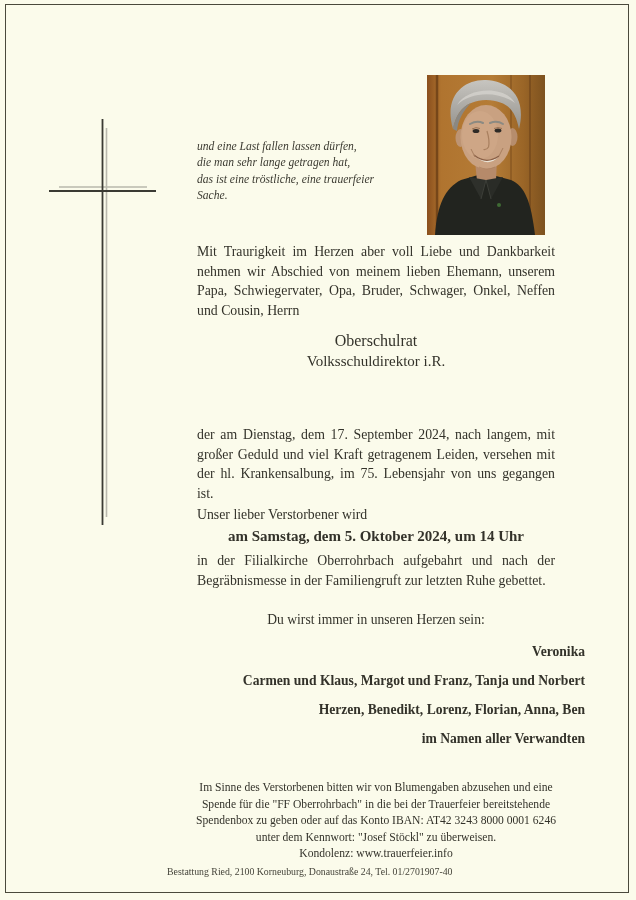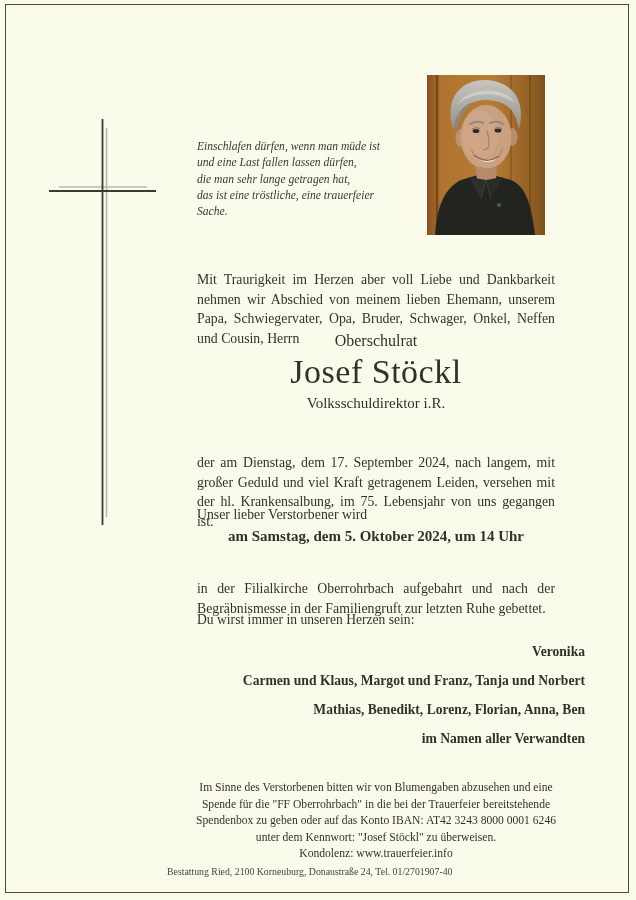--- a/index.html
+++ b/index.html
@@ -24,35 +24,34 @@
     font-size:11.6px;line-height:16.3px;
     color:#3b3a31;
   }
   .portrait{
     left:427px;top:75px;width:118px;height:160px;
   }
   .para{
     left:197px;width:358px;
     font-size:13.8px;line-height:19.6px;
     text-align:justify;
-    margin-top:28px;
   }
   .intro{top:242px;}
   .death{top:425px;}
   .title-block{left:197px;top:331px;width:358px;text-align:center;}
   .honorific{font-size:16px;line-height:19px;}
   .deceased-name{font-size:34px;line-height:40px;margin-top:2px;letter-spacing:0.5px;}
   .deceased-subtitle{font-size:15px;line-height:18px;margin-top:2px;}
   .funeral-lead{left:197px;top:507px;width:358px;font-size:13.8px;}
   .funeral-datetime{
     left:197px;top:528px;width:358px;
     font-size:15px;font-weight:bold;text-align:center;
   }
   .funeral-details{top:551px;}
-  .farewell-heading{left:197px;top:612px;width:358px;font-size:13.6px;text-align:left;}
+  .farewell-heading{left:197px;top:612px;width:358px;font-size:13.6px;text-align:center;}
   .mourner{
     left:167px;width:418px;text-align:right;
     font-size:13.6px;font-weight:bold;
   }
   .donation{
     left:167px;top:780px;width:418px;text-align:center;
     font-size:11.6px;line-height:16.6px;
   }
   .condolence{
     left:167px;top:847px;width:418px;text-align:center;
@@ -73,21 +72,20 @@
 
     <line x1="66.5" y1="20" x2="66.5" y2="409" stroke="#b9b8ad" stroke-width="1.6"></line>
     <line x1="19" y1="79" x2="107" y2="79" stroke="#b9b8ad" stroke-width="1.6"></line>
 
     <line x1="62.5" y1="11" x2="62.5" y2="417" stroke="#3a3a33" stroke-width="1.8"></line>
     <line x1="9" y1="83" x2="116" y2="83" stroke="#3a3a33" stroke-width="1.8"></line>
   </svg>
 </div>
 
 <div class="abs epigraph">
-  <div>Einschlafen dürfen, wenn man müde ist</div>
   <div>und eine Last fallen lassen dürfen,</div>
   <div>die man sehr lange getragen hat,</div>
   <div>das ist eine tröstliche, eine trauerfeier Sache.</div>
 </div>
 
 <div class="abs portrait">
   <svg width="118" height="160" viewBox="0 0 118 160" xmlns="http://www.w3.org/2000/svg" aria-hidden="true">
     <defs>
       <linearGradient id="wood" x1="0" y1="0" x2="1" y2="0">
         <stop offset="0" stop-color="#8a4f1d"></stop>
@@ -140,34 +138,33 @@
     <path d="M44 74 q3 6 4 8 M76 73 q-3 6 -4 8" stroke="#a87f5f" stroke-width="1" fill="none"></path>
 
     <path d="M52 92 q8 4 16 0" stroke="#ab805f" stroke-width="1" fill="none" opacity="0.7"></path>
   </svg>
 </div>
 
 <div class="abs para intro">Mit Traurigkeit im Herzen aber voll Liebe und Dankbarkeit nehmen wir Abschied von meinem lieben Ehemann, unserem Papa, Schwiegervater, Opa, Bruder, Schwager, Onkel, Neffen und Cousin, Herrn</div>
 
 <div class="abs title-block">
   <div class="honorific">Oberschulrat</div>
-  <div class="deceased-name">Josef Stöckl</div>
   <div class="deceased-subtitle">Volksschuldirektor i.R.</div>
 </div>
 
 <div class="abs para death">der am Dienstag, dem 17. September 2024, nach langem, mit großer Geduld und viel Kraft getragenem Leiden, versehen mit der hl. Krankensalbung, im 75. Lebensjahr von uns gegangen ist.</div>
 
 <div class="abs funeral-lead">Unser lieber Verstorbener wird</div>
 <div class="abs funeral-datetime">am Samstag, dem 5. Oktober 2024, um 14 Uhr</div>
 <div class="abs para funeral-details">in der Filialkirche Oberrohrbach aufgebahrt und nach der Begräbnismesse in der Familiengruft zur letzten Ruhe gebettet.</div>
 
 <div class="abs farewell-heading">Du wirst immer in unseren Herzen sein:</div>
 <div class="abs mourner" style="top:644px;">Veronika</div>
 <div class="abs mourner" style="top:673px;">Carmen und Klaus, Margot und Franz, Tanja und Norbert</div>
-<div class="abs mourner" style="top:702px;">Mathias, Benedikt, Lorenz, Florian, Anna, Ben</div>
+<div class="abs mourner" style="top:702px;">Herzen, Benedikt, Lorenz, Florian, Anna, Ben</div>
 <div class="abs mourner" style="top:731px;">im Namen aller Verwandten</div>
 
 <div class="abs donation">
   <div>Im Sinne des Verstorbenen bitten wir von Blumengaben abzusehen und eine</div>
   <div>Spende für die "FF Oberrohrbach" in die bei der Trauerfeier bereitstehende</div>
   <div>Spendenbox zu geben oder auf das Konto IBAN: AT42 3243 8000 0001 6246</div>
   <div>unter dem Kennwort: "Josef Stöckl" zu überweisen.</div>
 </div>
 
 <div class="abs condolence">Kondolenz: www.trauerfeier.info</div>

